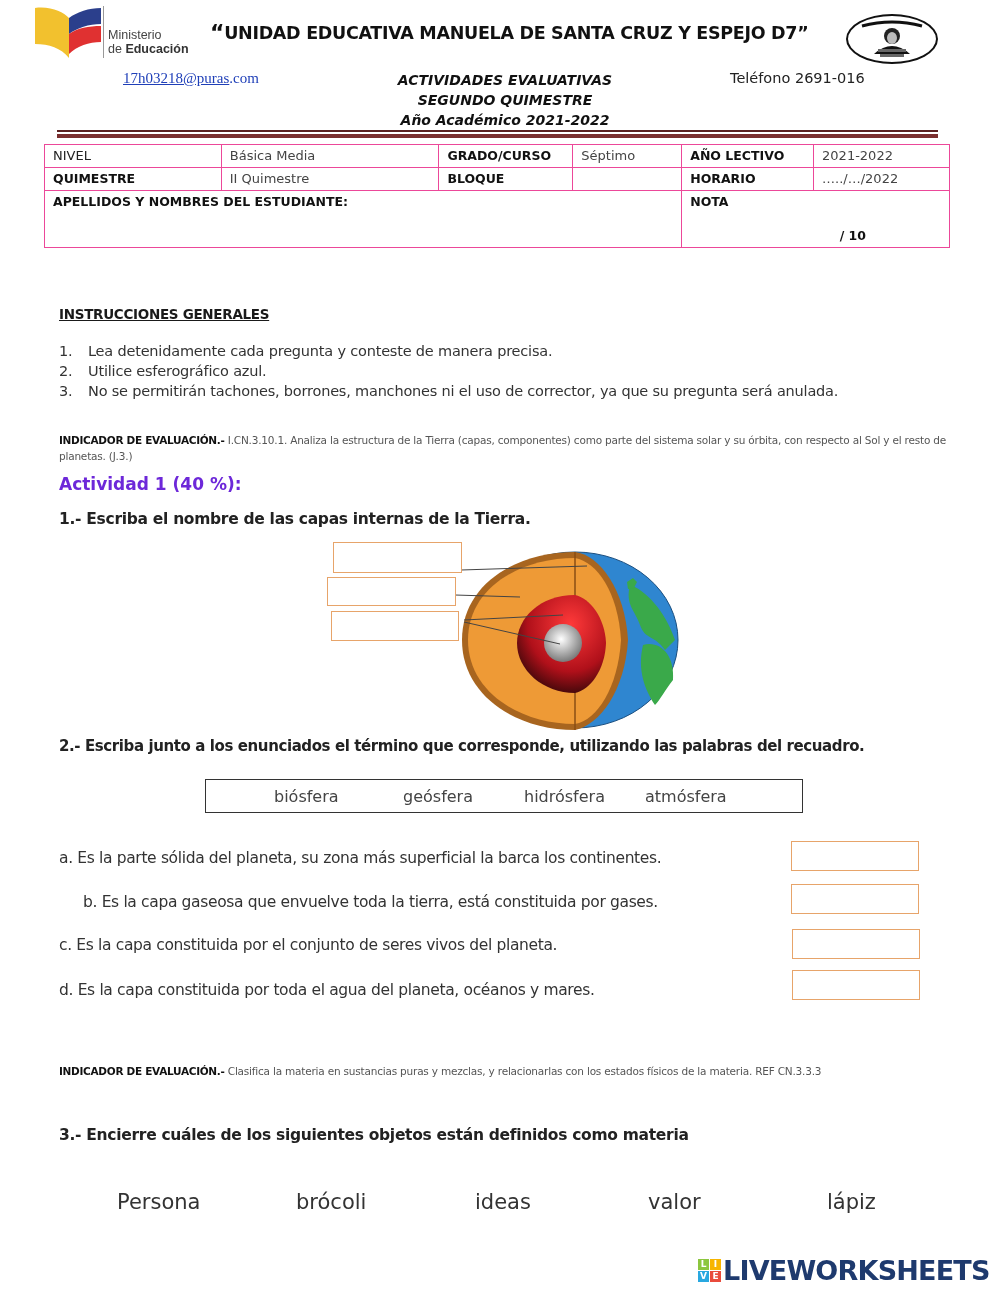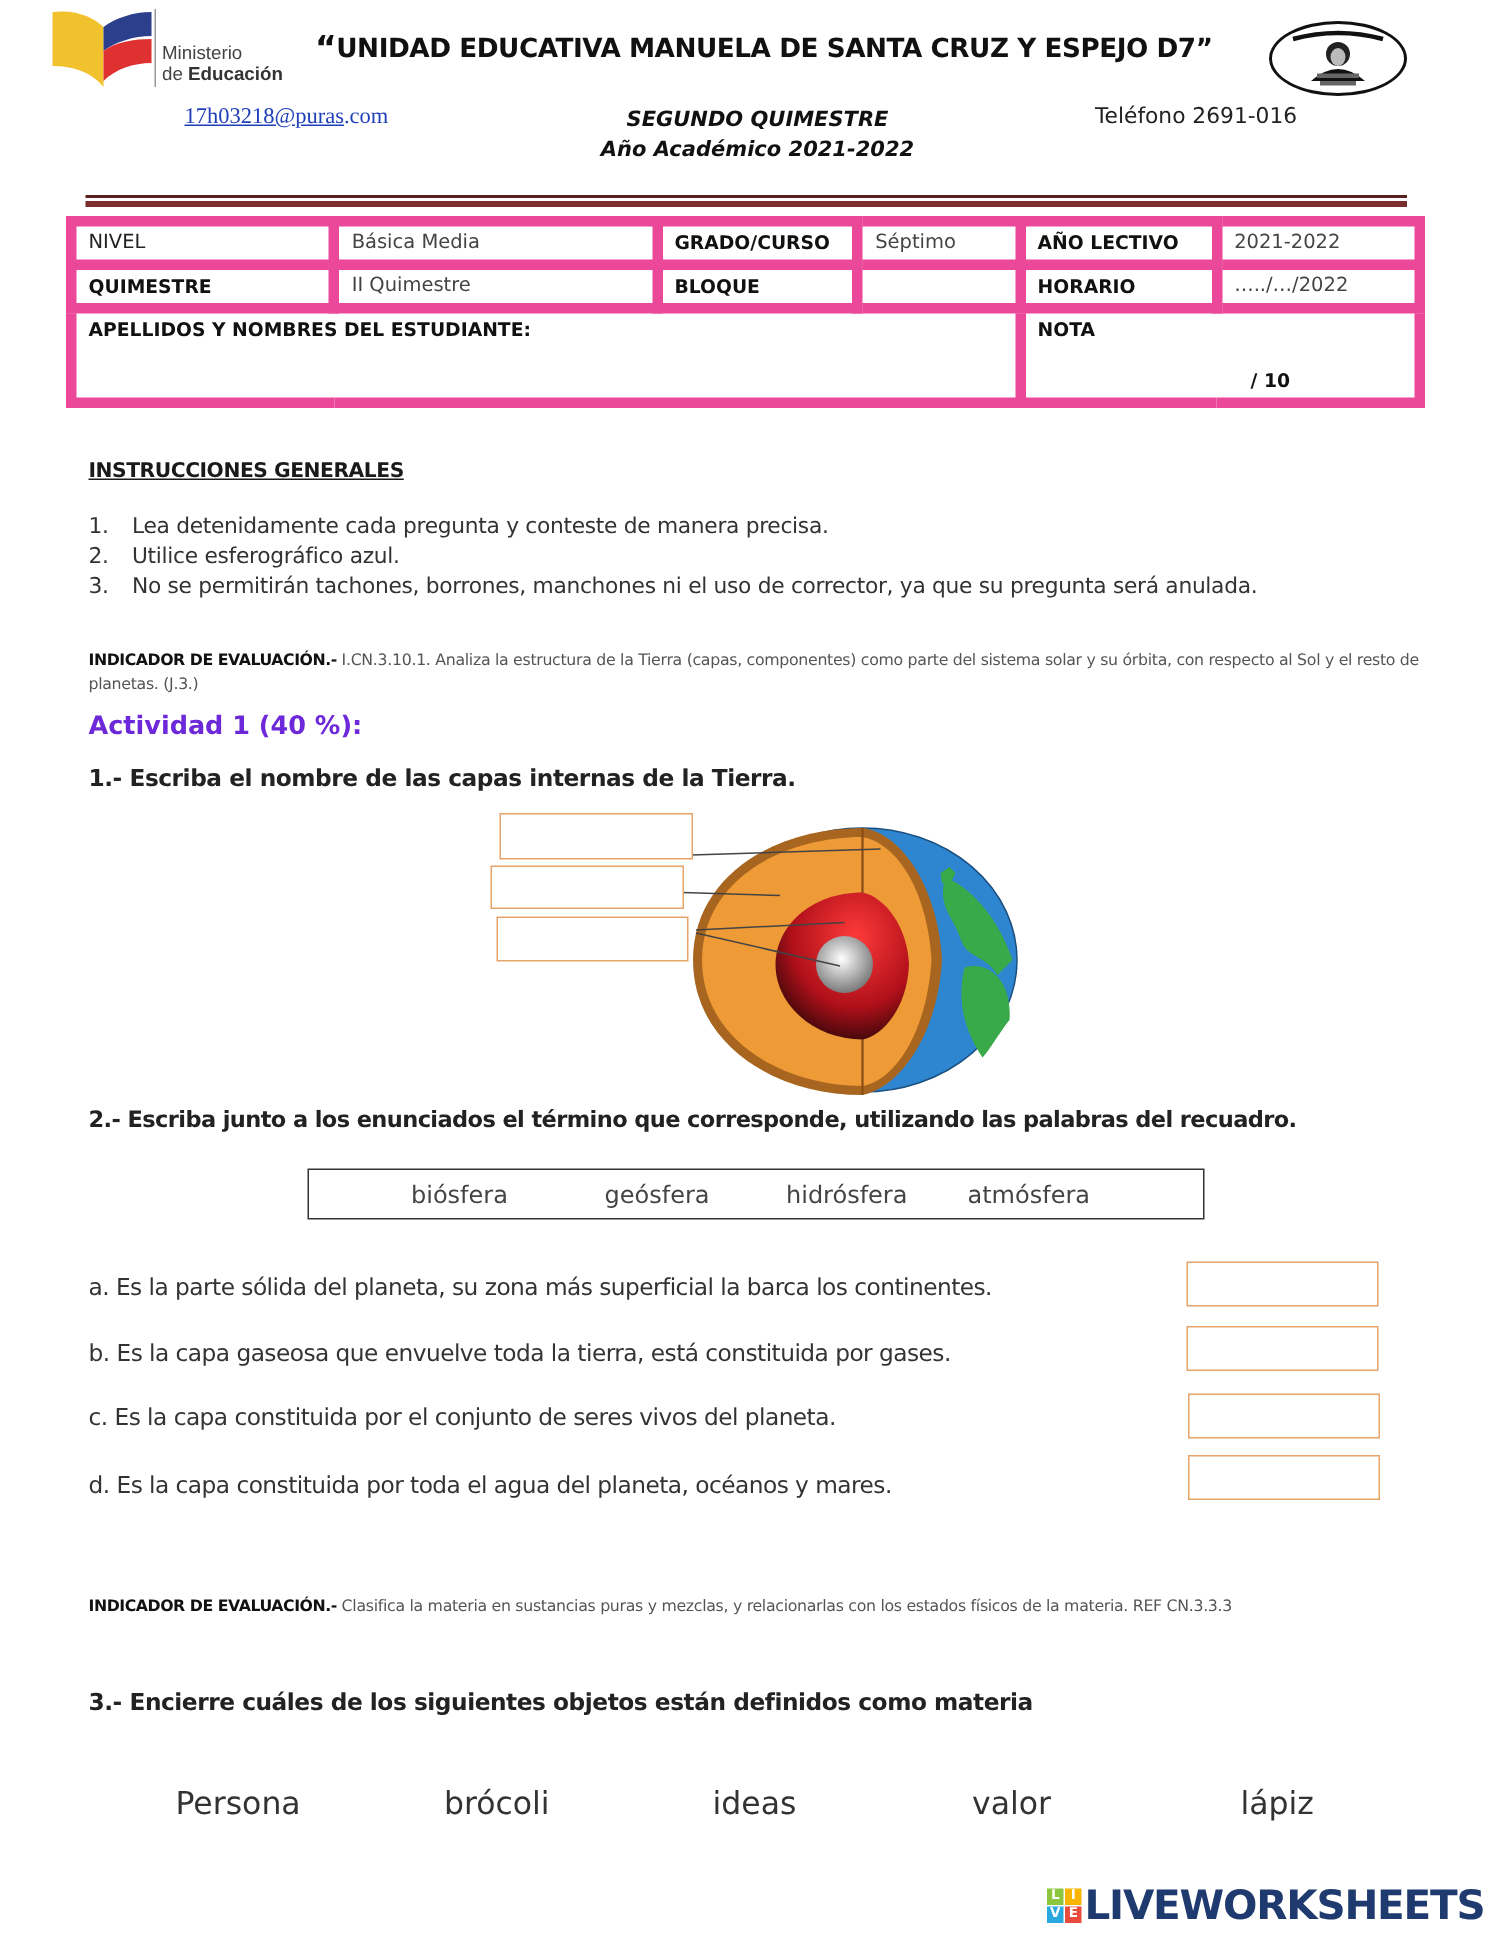--- a/index.html
+++ b/index.html
@@ -17,21 +17,21 @@
   .seal { left: 846px; top: 14px; width: 88px; height: 46px; border: 2px solid #111; border-radius: 50%; background: #fff; overflow: hidden; }
   .email { left: 123px; top: 70px; font-family: "Liberation Serif", serif; font-size: 15px; color: #1f3fb8; }
   .email u { text-decoration: underline; }
   .act-title { left: 340px; top: 70px; width: 330px; text-align: center; font-family: "DejaVu Sans", sans-serif; font-style: italic; font-weight: bold; font-size: 14px; line-height: 20px; color: #111; }
   .phone { left: 730px; top: 70px; font-family: "DejaVu Sans", sans-serif; font-size: 14.5px; color: #222; }
   .rule-thin { left: 57px; top: 130px; width: 881px; height: 2px; background: #5a2020; }
   .rule-thick { left: 57px; top: 134px; width: 881px; height: 4px; background: #7a2e2e; }
 
   
   .info { left: 44px; top: 144px; width: 906px; border-collapse: collapse; font-family: "DejaVu Sans", sans-serif; font-size: 13px; }
-  .info td { border: 7px solid #ec4899; padding: 1px 8px; vertical-align: top; line-height: 20px; color: #222; }
+  .info td { border: 1px solid #ec4899; padding: 1px 8px; vertical-align: top; line-height: 20px; color: #222; }
   .info td.h { font-weight: bold; font-size: 12.5px; color: #111; }
   .info td.v { color: #444; }
   .info td.docs { font-size: 11.5px; line-height: 23px; color: #444; }
   .nota-score { display: block; text-align: right; padding-right: 75px; margin-top: 14px; font-weight: bold; }
 
   
   .sec-h { left: 59px; top: 306px; font-family: "DejaVu Sans", sans-serif; font-weight: bold; font-size: 13.5px; text-decoration: underline; letter-spacing: -0.3px; text-align: right; }
   .instr { left: 59px; top: 341px; font-family: "DejaVu Sans", sans-serif; font-size: 14.5px; line-height: 20px; color: #333; letter-spacing: -0.2px; }
   .instr .li { display: flex; }
   .instr .n { width: 29px; }
@@ -48,21 +48,21 @@
 
   
   .earth { left: 325px; top: 540px; width: 360px; height: 195px; }
   .ansbox { position: absolute; border: 1px solid #e7a46a; background: #fff; }
 
   
   .wordbank { left: 205px; top: 779px; width: 596px; height: 32px; border: 1px solid #333; display: flex; align-items: center; font-family: "DejaVu Sans", sans-serif; font-size: 16px; color: #444; }
   .wordbank span { position: absolute; top: 7px; }
 
   .stmt { left: 59px; font-family: "DejaVu Sans", sans-serif; font-size: 15.5px; color: #333; letter-spacing: -0.35px; white-space: nowrap; }
-  .s-a { top: 849px; } .s-b { top: 893px; } .s-c { top: 936px; } .s-d { top: 981px; }
+  .s-a { top: 849px; } .s-b { top: 893px; margin-left: 24px; } .s-c { top: 936px; } .s-d { top: 981px; }
 
   .word3 { top: 1190px; font-family: "DejaVu Sans", sans-serif; font-size: 21px; color: #333; }
 
   .lw { left: 698px; top: 1255px; display: flex; align-items: center; }
   .lw-grid { display: grid; grid-template-columns: 11px 11px; grid-template-rows: 11px 11px; gap: 1px; margin-right: 2px; }
   .lw-grid div { font-family: "DejaVu Sans", sans-serif; font-weight: bold; font-size: 9px; line-height: 11px; color: #fff; text-align: center; }
   .lw-text { font-family: "DejaVu Sans", sans-serif; font-weight: bold; font-size: 27px; color: #1e3a6e; letter-spacing: -0.8px; }
 </style>
 </head>
 <body>
@@ -92,20 +92,21 @@
     <path d="M26 38 Q44 22 62 38 Z" fill="#111"></path>
     <rect x="30" y="33" width="28" height="3" fill="#666"></rect>
     <rect x="32" y="38" width="24" height="3" fill="#666"></rect>
   </svg>
 </div>
 
 <div class="abs email">
   <u>17h03218@puras</u><span>.com</span>
 </div>
 <div class="abs act-title">
+  <div>ACTIVIDADES EVALUATIVAS</div>
   <div>SEGUNDO QUIMESTRE</div>
   <div>Año Académico 2021-2022</div>
 </div>
 <div class="abs phone">Teléfono 2691-016</div>
 
 <div class="abs rule-thin"></div>
 <div class="abs rule-thick"></div>
 
 <table class="abs info">
   <colgroup>

